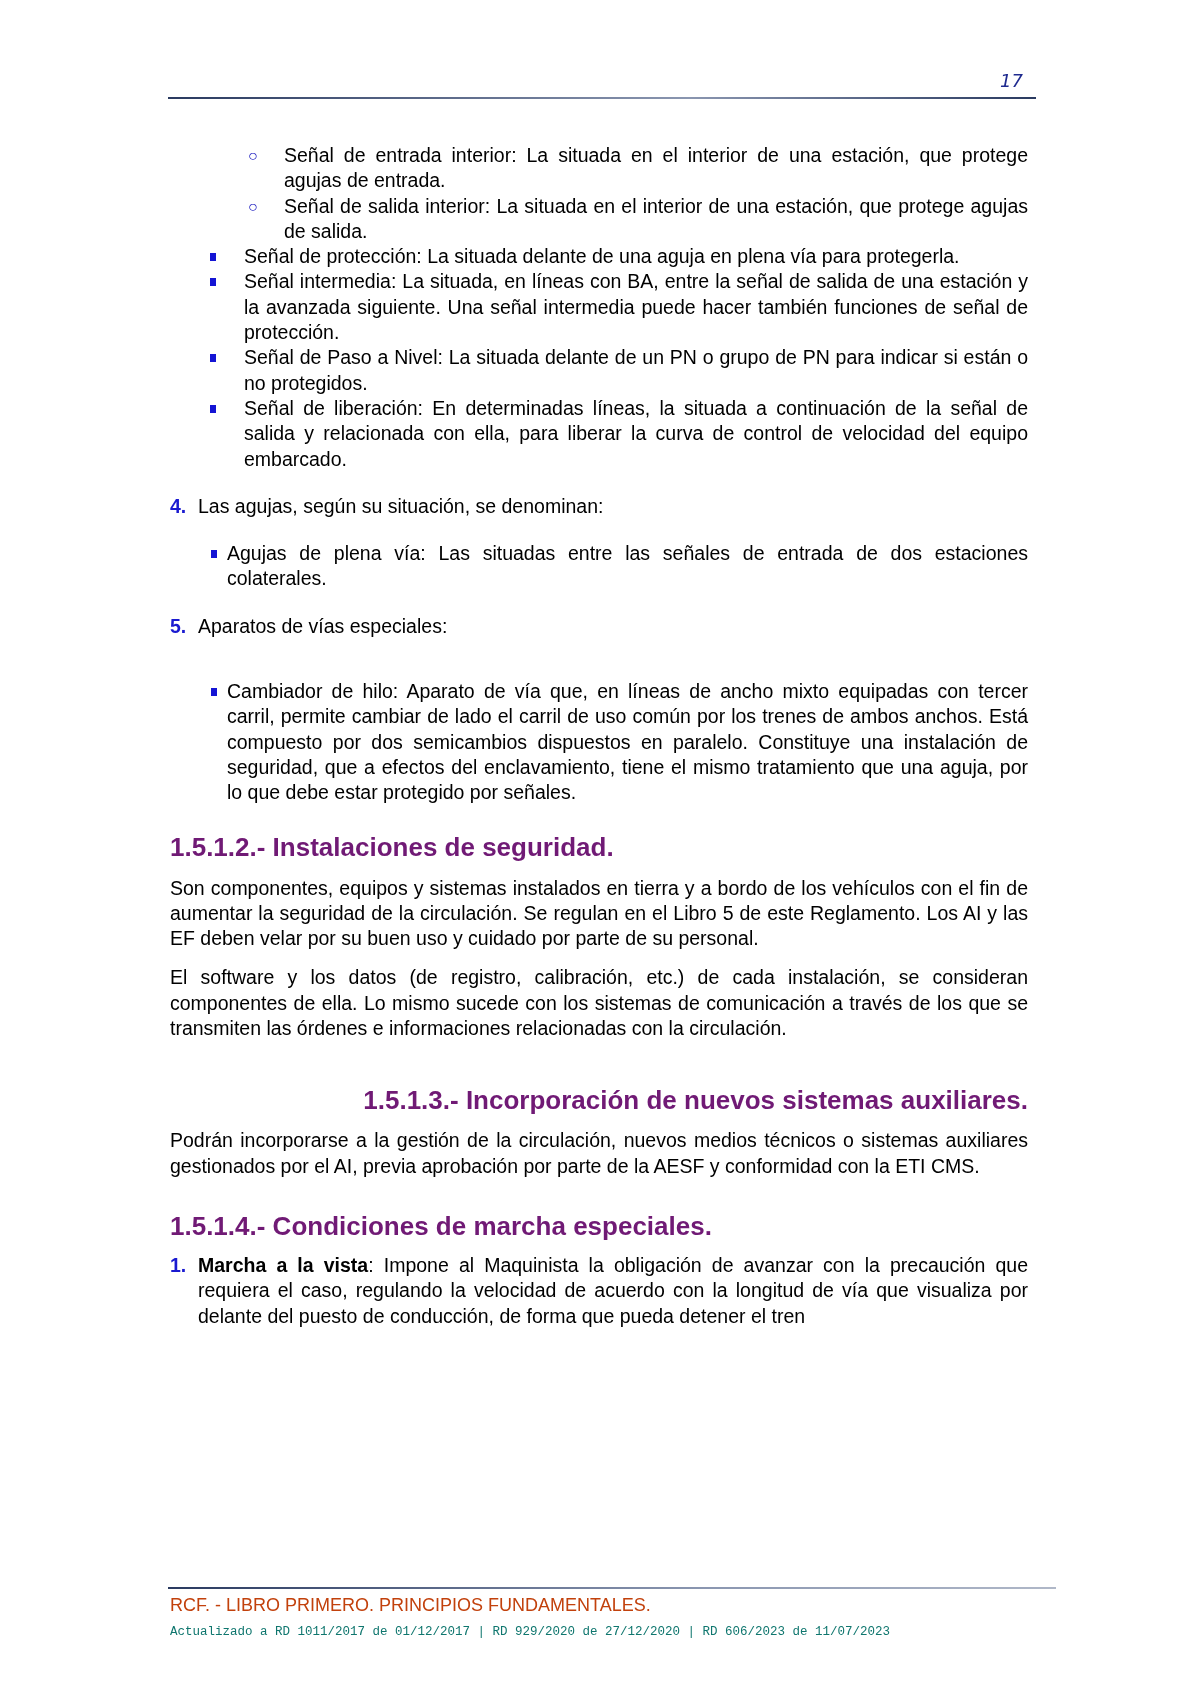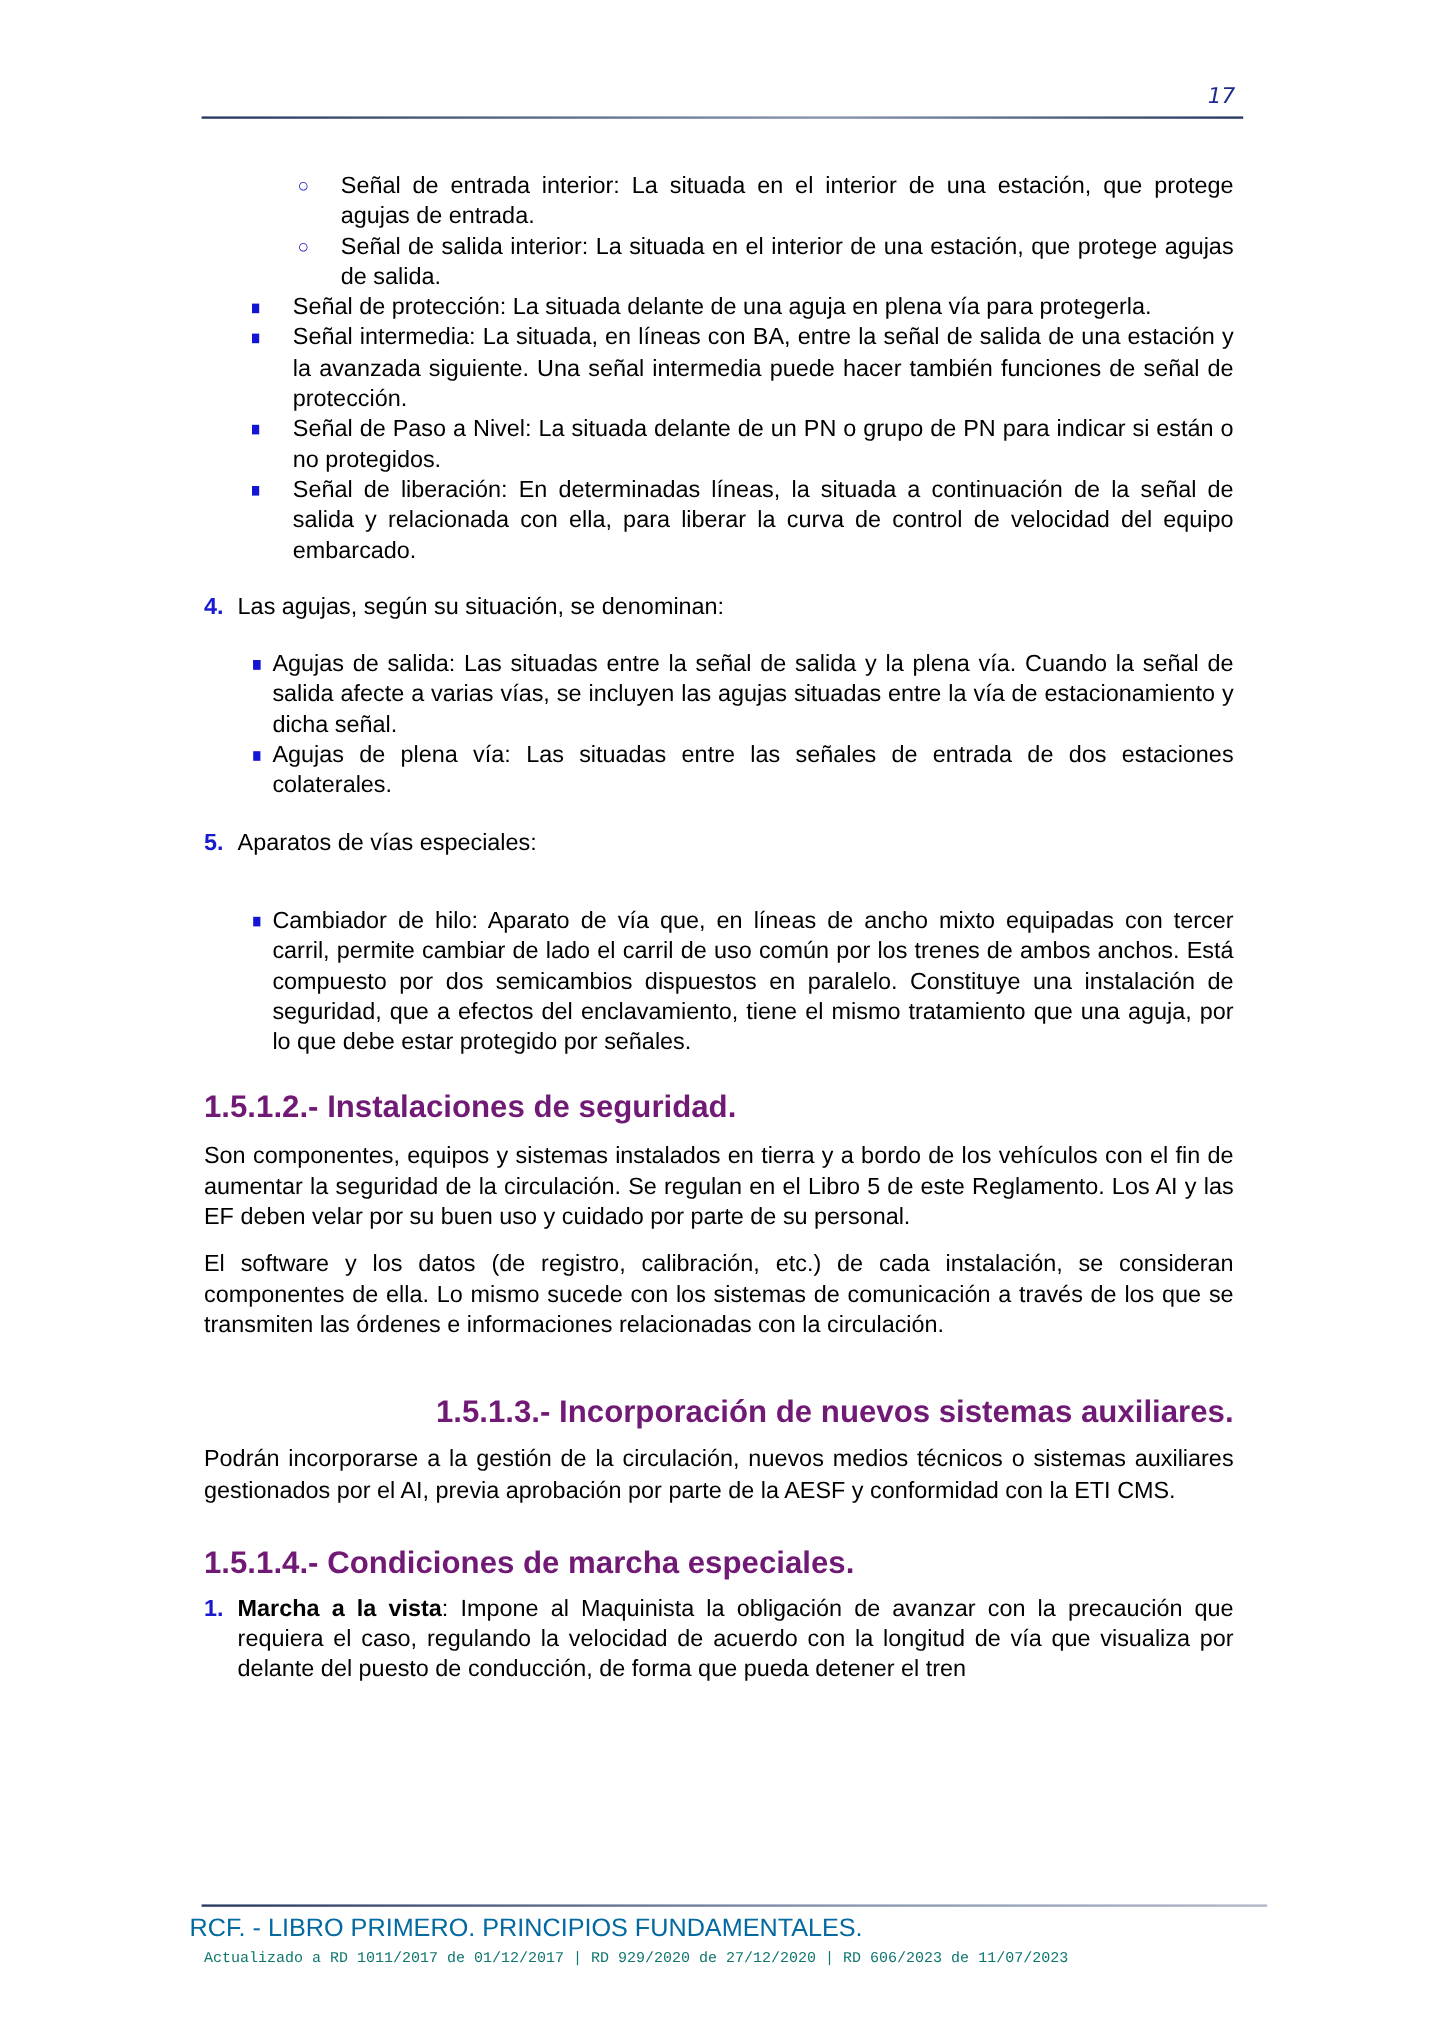--- a/index.html
+++ b/index.html
@@ -1,38 +1,38 @@
 <!DOCTYPE html>
 <html><head>
 <meta charset="utf-8">
 <style>
   html, body { margin: 0; padding: 0; background: #ffffff; }
   body { width: 1191px; height: 1684px; position: relative; overflow: hidden;
          font-family: "Liberation Sans", sans-serif; color: #000; }
-  .page-number { position: absolute; left: 1000px; top: 70px; width: 36px; text-align: center;
+  .page-number { position: absolute; left: 1000px; top: 70px; width: 36px; text-align: left;
                  font-family: "DejaVu Sans", sans-serif; font-style: italic; font-size: 18px; color: #1f2b8f; }
   .header-rule { position: absolute; left: 168px; top: 97px; width: 868px; height: 1.5px;
                  background: linear-gradient(to right, #2a3a60, #8a96b0 60%, #2a3a60); }
   .footer-rule { position: absolute; left: 168px; top: 1587px; width: 888px; height: 1.5px;
                  background: linear-gradient(to right, #2a3a60, #8a96b0 60%, #b0b8c8); }
   .content { position: absolute; left: 170px; top: 143px; width: 858px;
              font-size: 19.5px; line-height: 25.3px; }
   .para { text-align: justify; margin: 0; }
   .item { position: relative; text-align: justify; }
   .sub-circle { padding-left: 114px; }
   .sub-circle .marker { position: absolute; left: 78px; top: 0; color: #2020c0; font-size: 16px; }
   .sq1 { padding-left: 74px; }
   .sq1 .marker { position: absolute; left: 40px; top: 9px; width: 6px; height: 8px; background: #1414d4; }
   .sq2 { padding-left: 57px; }
   .sq2 .marker { position: absolute; left: 41px; top: 9px; width: 6px; height: 8px; background: #1414d4; }
   .num-item { padding-left: 28px; position: relative; }
   .num-item .num { position: absolute; left: 0; top: 0; color: #1a1ad0; font-weight: bold; }
   .heading { color: #701a75; font-weight: bold; font-size: 26px; line-height: 30px; margin: 0; }
   .bold { font-weight: bold; }
-  .footer-title { position: absolute; left: 158px; top: 1595px; font-size: 21px; color: #0369a1; }
+  .footer-title { position: absolute; left: 170px; top: 1595px; font-size: 18px; color: #c2410c; }
   .footer-updated { position: absolute; left: 170px; top: 1625px; font-family: Liberation Mono, monospace;
                     font-size: 12.5px; color: #0f766e; }
 </style>
 </head>
 <body>
 
 <div class="page-number">17</div>
 <div class="header-rule"></div>
 
 <div class="content">
@@ -67,21 +67,20 @@
     <span class="num">4.</span>
     <span>Las agujas, según su situación, se denominan:</span>
   </div>
 
   <div style="margin-top:22px;">
     <div class="item sq2">
       <span class="marker"></span>
     </div>
     <div class="item sq2">
       <span class="marker"></span>
-      <span>Agujas de salida: Las situadas entre la señal de salida y la plena vía. Cuando la señal de salida afecte a varias vías, se incluyen las agujas situadas entre la vía de estacionamiento y dicha señal.</span>
     </div>
     <div class="item sq2">
       <span class="marker"></span>
       <span>Agujas de plena vía: Las situadas entre las señales de entrada de dos estaciones colaterales.</span>
     </div>
   </div>
 
   <div class="num-item" style="margin-top:22px;">
     <span class="num">5.</span>
     <span>Aparatos de vías especiales:</span>

